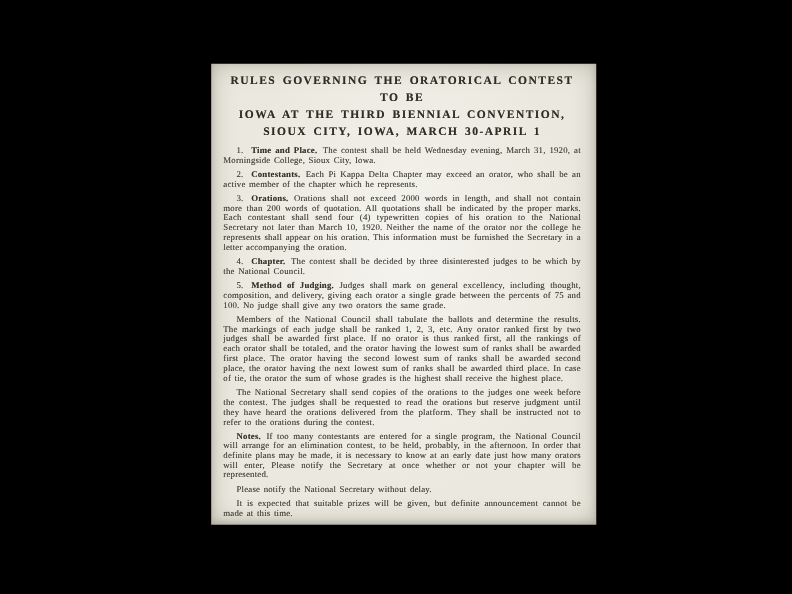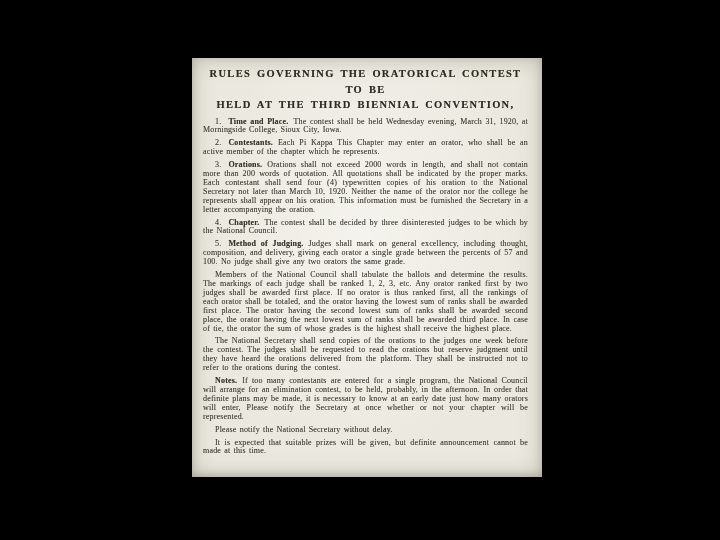--- a/index.html
+++ b/index.html
@@ -63,28 +63,29 @@
   .p-lead:not(:empty) { margin-right: 5px; }
   .p-num:empty, .p-lead:empty { display: none; }
 </style>
 </head>
 <body>
 
 <div class="stage">
   <div class="paper">
     <div class="doc-title">
       <div class="title-line">RULES GOVERNING THE ORATORICAL CONTEST TO BE</div>
-      <div class="title-line">HELD AT THE THIRD BIENNIAL CONVENTION,</div>
+      <div class="title-line">IOWA AT THE THIRD BIENNIAL CONVENTION,</div>
+      <div class="title-line">SIOUX CITY, IOWA, MARCH 30-APRIL 1</div>
     </div>
     <div class="doc-body">
       <p class="para"><span class="p-num">1.</span><span class="p-lead">Time and Place.</span><span class="p-text">The contest shall be held Wednesday evening, March 31, 1920, at Morningside College, Sioux City, Iowa.</span></p>
-      <p class="para"><span class="p-num">2.</span><span class="p-lead">Contestants.</span><span class="p-text">Each Pi Kappa This Chapter may enter an orator, who shall be an active member of the chapter which he represents.</span></p>
+      <p class="para"><span class="p-num">2.</span><span class="p-lead">Contestants.</span><span class="p-text">Each Pi Kappa Delta Chapter may exceed an orator, who shall be an active member of the chapter which he represents.</span></p>
       <p class="para"><span class="p-num">3.</span><span class="p-lead">Orations.</span><span class="p-text">Orations shall not exceed 2000 words in length, and shall not contain more than 200 words of quotation. All quotations shall be indicated by the proper marks. Each contestant shall send four (4) typewritten copies of his oration to the National Secretary not later than March 10, 1920. Neither the name of the orator nor the college he represents shall appear on his oration. This information must be furnished the Secretary in a letter accompanying the oration.</span></p>
       <p class="para"><span class="p-num">4.</span><span class="p-lead">Chapter.</span><span class="p-text">The contest shall be decided by three disinterested judges to be which by the National Council.</span></p>
-      <p class="para"><span class="p-num">5.</span><span class="p-lead">Method of Judging.</span><span class="p-text">Judges shall mark on general excellency, including thought, composition, and delivery, giving each orator a single grade between the percents of 57 and 100. No judge shall give any two orators the same grade.</span></p>
+      <p class="para"><span class="p-num">5.</span><span class="p-lead">Method of Judging.</span><span class="p-text">Judges shall mark on general excellency, including thought, composition, and delivery, giving each orator a single grade between the percents of 75 and 100. No judge shall give any two orators the same grade.</span></p>
       <p class="para"><span class="p-text">Members of the National Council shall tabulate the ballots and determine the results. The markings of each judge shall be ranked 1, 2, 3, etc. Any orator ranked first by two judges shall be awarded first place. If no orator is thus ranked first, all the rankings of each orator shall be totaled, and the orator having the lowest sum of ranks shall be awarded first place. The orator having the second lowest sum of ranks shall be awarded second place, the orator having the next lowest sum of ranks shall be awarded third place. In case of tie, the orator the sum of whose grades is the highest shall receive the highest place.</span></p>
       <p class="para"><span class="p-text">The National Secretary shall send copies of the orations to the judges one week before the contest. The judges shall be requested to read the orations but reserve judgment until they have heard the orations delivered from the platform. They shall be instructed not to refer to the orations during the contest.</span></p>
       <p class="para"><span class="p-lead">Notes.</span><span class="p-text">If too many contestants are entered for a single program, the National Council will arrange for an elimination contest, to be held, probably, in the afternoon. In order that definite plans may be made, it is necessary to know at an early date just how many orators will enter, Please notify the Secretary at once whether or not your chapter will be represented.</span></p>
       <p class="para"><span class="p-text">Please notify the National Secretary without delay.</span></p>
       <p class="para"><span class="p-text">It is expected that suitable prizes will be given, but definite announcement cannot be made at this time.</span></p>
     </div>
   </div>
 </div>
 
 </body></html>

